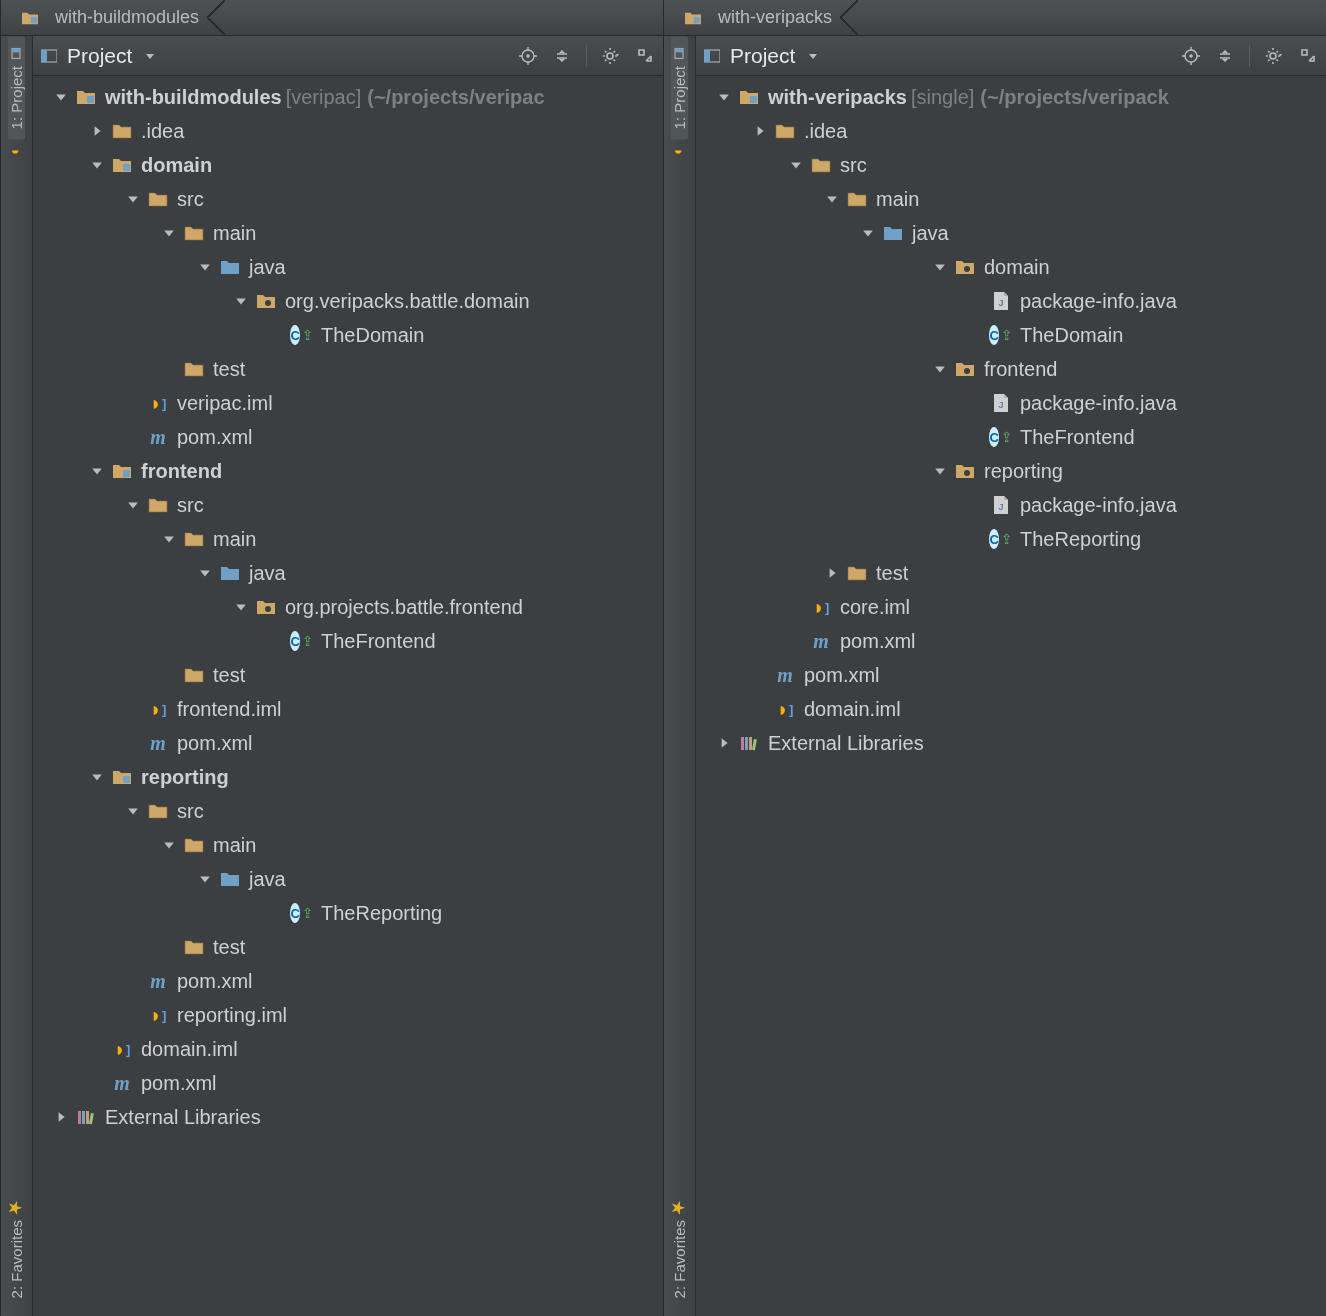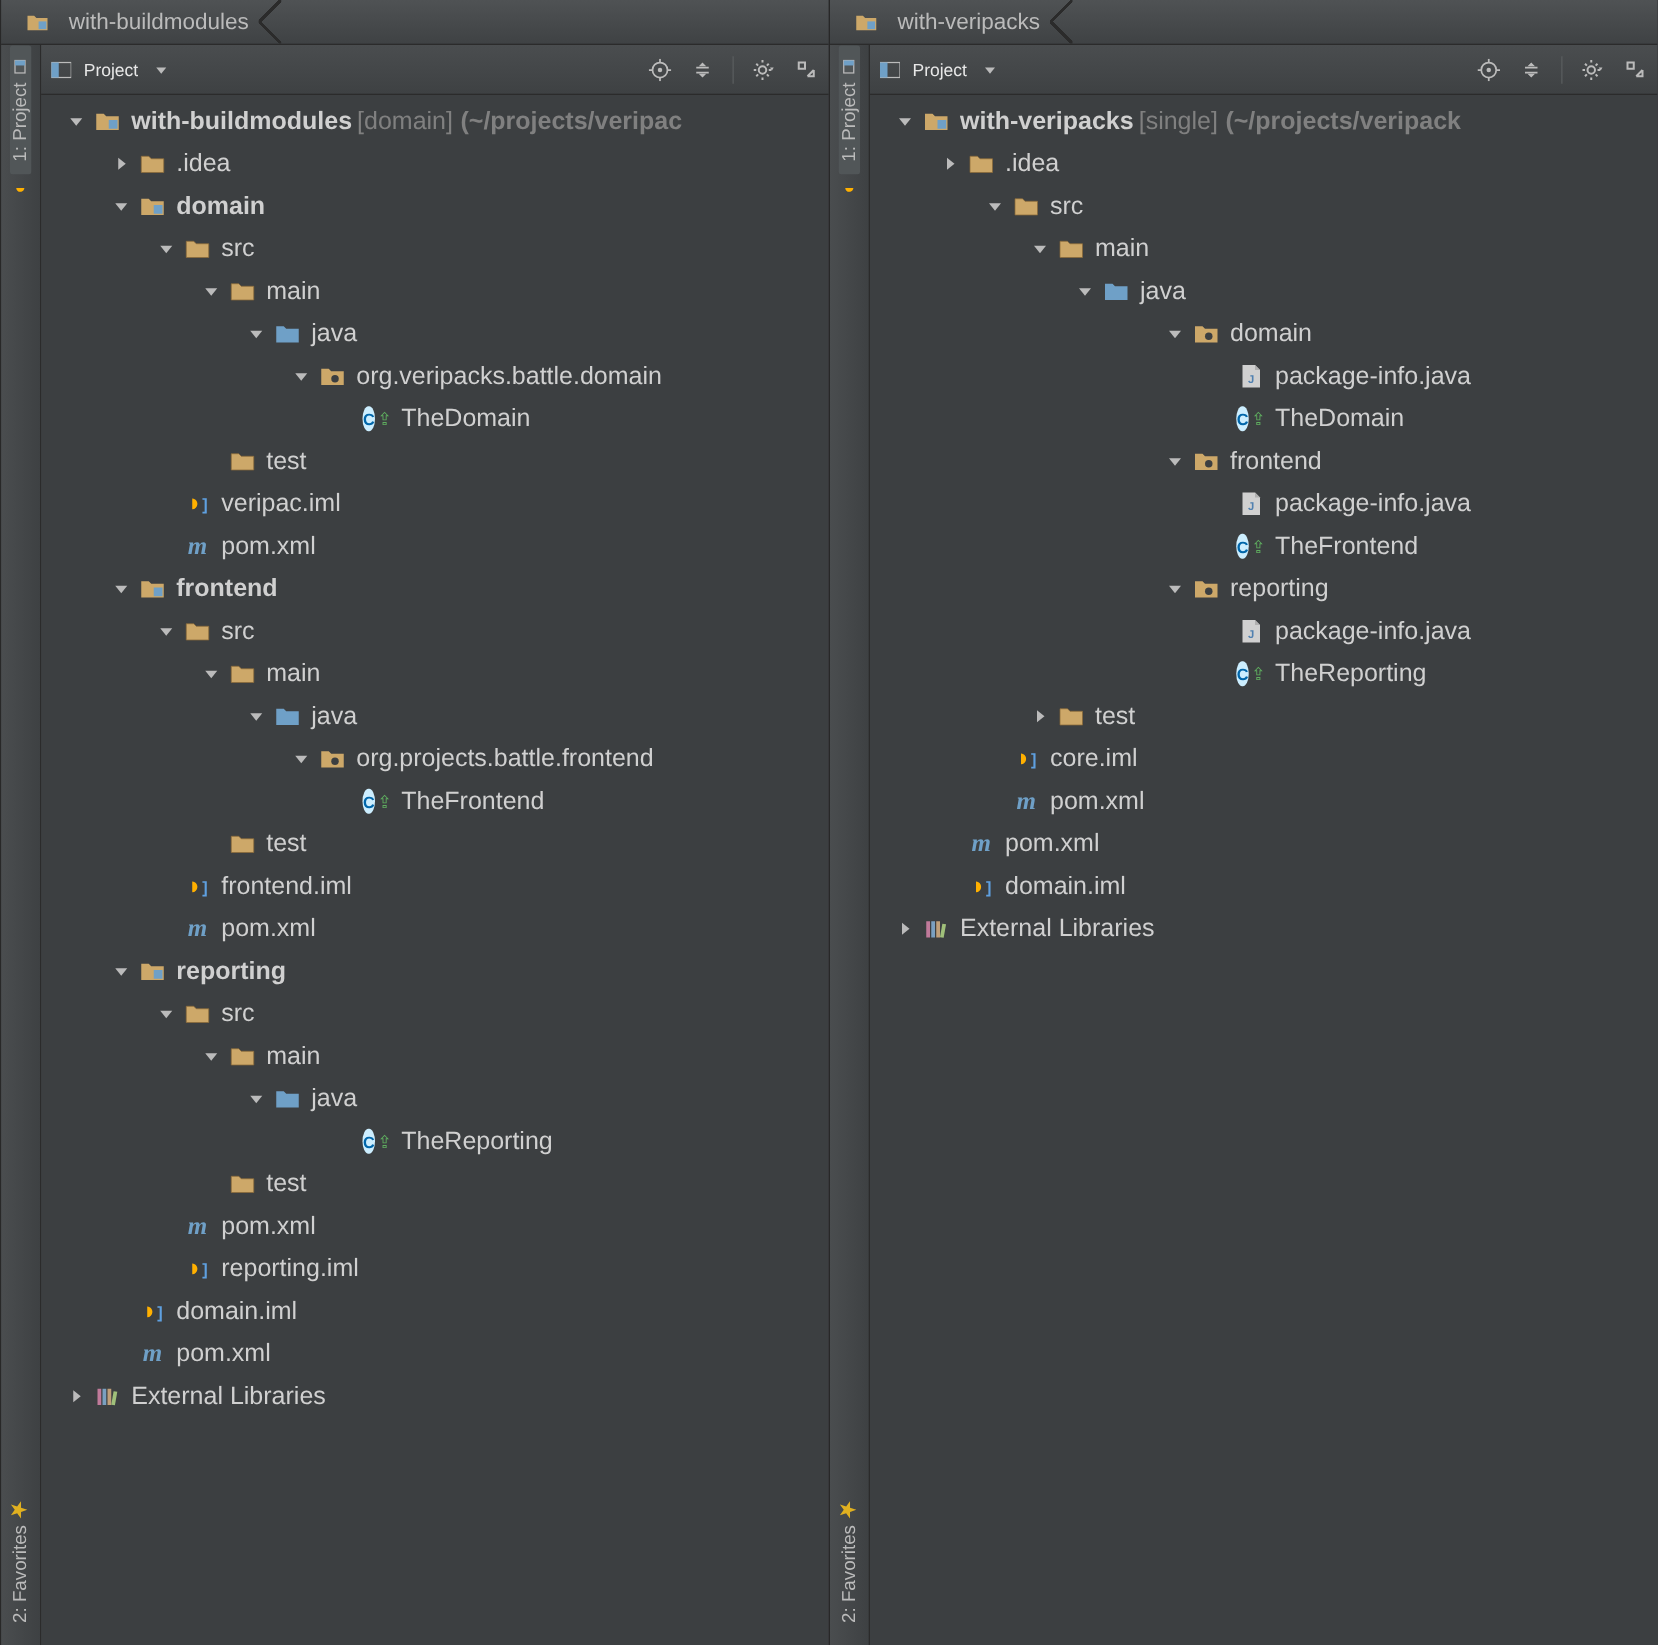--- a/index.html
+++ b/index.html
@@ -24,21 +24,21 @@
   .vlabel { writing-mode: vertical-rl; transform: rotate(180deg); color: #bbbbbb; font-size: 15px; padding: 10px 0; display: flex; align-items: center; gap: 6px; }
   .vlabel.active { background: #515658; border-radius: 2px; }
   .vicon { width: 14px; height: 14px; transform: rotate(-90deg); display: inline-flex; justify-content: center; align-items: center; }
 
   .main { flex: 1; display: flex; flex-direction: column; min-width: 0; }
 
   
   .toolbar { height: 40px; background: linear-gradient(#4a4d4f, #3e4143); border-bottom: 1px solid #2b2b2b; display: flex; align-items: center; justify-content: space-between; padding: 0 8px 0 6px; }
   .toolbar .left { display: flex; align-items: center; gap: 8px; }
   .toolbar .right { display: flex; align-items: center; gap: 14px; }
-  .toolbar .title { color: #e8e8e8; font-size: 14px; }
+  .toolbar .title { color: #e8e8e8; font-size: 21px; }
   .tb-icon { width: 20px; height: 20px; color: #bbbbbb; display: inline-flex; align-items: center; justify-content: center; }
   .sep { width: 1px; height: 22px; background: #5a5d5f; }
 
   
   .tree { flex: 1; overflow: hidden; padding-top: 4px; background: #3c3f41; }
   .row { display: flex; align-items: center; height: 34px; white-space: nowrap; color: #d0d0d0; font-size: 20px; }
   .row.bold { font-weight: bold; }
   .arrow { width: 16px; height: 16px; margin-right: 6px; display: inline-flex; align-items: center; justify-content: center; color: #bbbbbb; flex-shrink: 0; }
   .icon { width: 22px; height: 22px; margin-right: 8px; display: inline-flex; align-items: center; justify-content: center; flex-shrink: 0; }
   .gray { color: #808080; margin-left: 6px; }
@@ -145,21 +145,21 @@
                 <path d="M1 3 L9 3 L5 8 Z" fill="#bbbbbb"></path>
               </svg>
             </span>
             <span class="icon">
               <svg width="20" height="18" viewBox="0 0 20 18">
                 <path d="M1 3h6l2 2h10v11H1z" fill="#cda869"></path>
                 <rect x="11" y="8" width="7" height="7" fill="#6fa0c7"></rect>
               </svg>
             </span>
             <span>with-buildmodules</span>
-            <span class="square"> [domain]</span>
+            <span class="square"> [veripac]</span>
             <span class="gray"> (~/projects/veripac</span>
           </div>
           <div class="row" style="padding-left:56px">
             <span class="arrow">
               <svg width="12" height="12" viewBox="0 0 10 10">
                 <path d="M3 1 L8 5 L3 9 Z" fill="#bbbbbb"></path>
               </svg>
             </span>
             <span class="icon">
               <svg width="20" height="18" viewBox="0 0 20 18">

